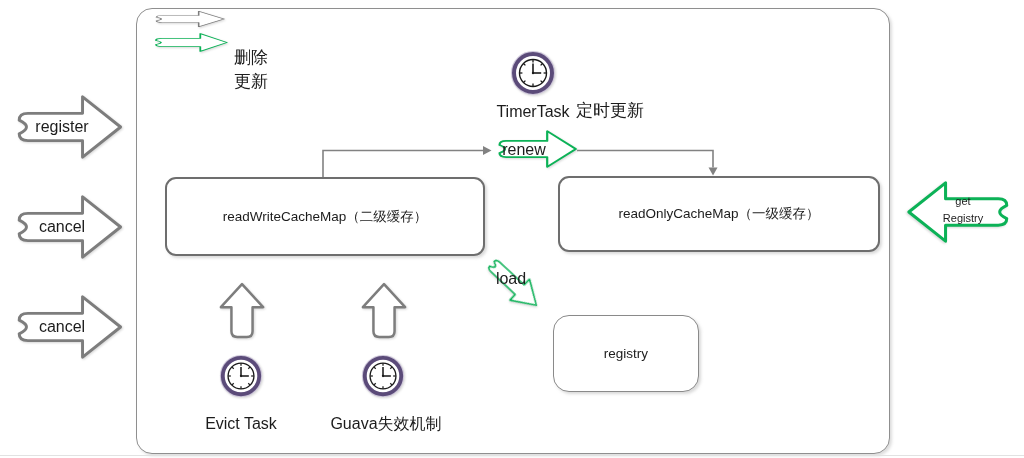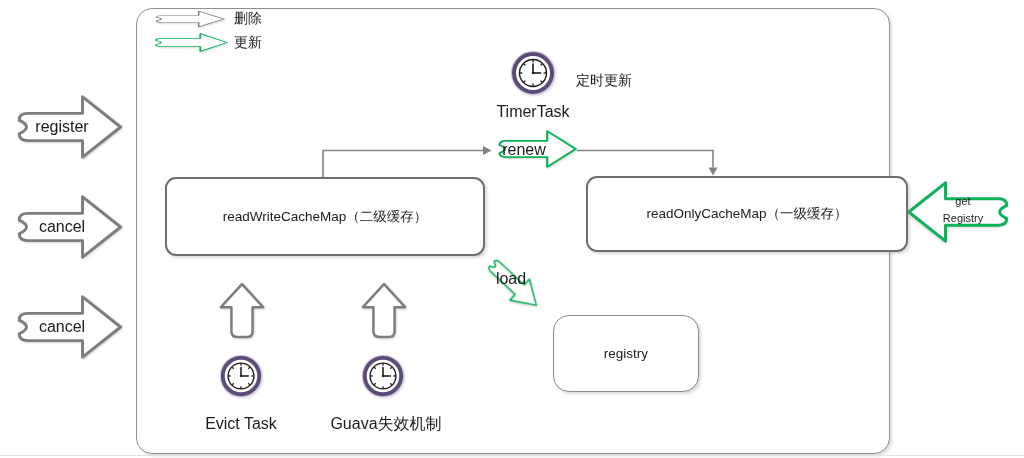--- a/index.html
+++ b/index.html
@@ -17,21 +17,21 @@
   }
   #main-frame{
     position:absolute;left:136px;top:8px;width:752px;height:444px;
     border:1.5px solid #8f8f8f;border-radius:16px;background:#ffffff;
     box-shadow:2px 2px 3px rgba(170,170,170,0.4);
   }
   svg.shape{position:absolute;overflow:visible;filter:drop-shadow(1.5px 1.5px 1px rgba(165,165,165,0.45));}
   .gray-stroke{stroke:#7d7d7d;fill:#ffffff;stroke-linejoin:round;}
   .green-stroke{stroke:#0cb257;fill:#ffffff;stroke-linejoin:round;}
   #bottom-line{position:absolute;left:0;top:455px;width:1024px;height:1px;background:#e2e2e2;}
-  .cn{font-size:14px;}
+  .cn{font-size:17px;margin-top:40px;}
 </style>
 </head>
 <body>
 
 <svg width="0" height="0" style="position:absolute">
   <defs>
     <path id="block-arrow" d="M 78,26 L 22,26 Q 13,26 13,33 Q 28,40 13,47 Q 13,54 22,54 L 78,54 L 78,71 L 117,40 L 78,9 Z"></path>
     <path id="up-arrow" d="M 25,3 L 47,27 L 36,27 L 36,52 Q 36,58 30,58 L 20,58 Q 14,58 14,52 L 14,27 L 3,27 Z"></path>
     <g id="clock">
       <circle cx="24" cy="24" r="21.3" fill="#ffffff" stroke="#cdc5da" stroke-width="1.4"></circle>
@@ -92,30 +92,30 @@
   <use href="#block-arrow" class="green-stroke" stroke-width="3.2"></use>
 </svg>
 <div class="lbl" style="left:925px;top:193px;width:76px;line-height:17px;font-size:11px;">
   <div>get</div>
   <div>Registry</div>
 </div>
 
 <svg class="shape" style="left:509px;top:49px;" width="48" height="48" viewBox="0 0 48 48">
   <use href="#clock"></use>
 </svg>
-<div class="lbl cn" style="left:576px;top:72px;text-align:left;">定时更新</div>
+<div class="lbl cn" style="left:576px;top:63px;text-align:left;">定时更新</div>
 <div class="lbl" style="left:490px;top:104px;width:86px;">TimerTask</div>
 
 <svg class="shape" style="left:490px;top:126px;" width="88" height="46" viewBox="0 0 120 80" preserveAspectRatio="none">
   <use href="#block-arrow" class="green-stroke" stroke-width="3" vector-effect="non-scaling-stroke"></use>
 </svg>
 <div class="lbl" style="left:492px;top:142px;width:64px;">renew</div>
 
 <div class="node" style="left:165px;top:177px;width:316px;height:75px;border-width:2.2px;">readWriteCacheMap（二级缓存）</div>
-<div class="node" style="left:558px;top:176px;width:318px;height:72px;margin-left:28px;">readOnlyCacheMap（一级缓存）</div>
+<div class="node" style="left:558px;top:176px;width:318px;height:72px;">readOnlyCacheMap（一级缓存）</div>
 <div class="node" style="left:553px;top:315px;width:144px;height:75px;border:1.6px solid #8a8a8a;border-radius:16px;">registry</div>
 
 <svg class="shape" style="left:477px;top:264px;transform:rotate(43deg);" width="70" height="37" viewBox="0 0 120 80" preserveAspectRatio="none">
   <use href="#block-arrow" class="green-stroke" stroke-width="3" vector-effect="non-scaling-stroke"></use>
 </svg>
 <div class="lbl" style="left:481px;top:271px;width:60px;">load</div>
 
 <svg class="shape" style="left:218px;top:280px;" width="48" height="62" viewBox="0 0 50 62">
   <use href="#up-arrow" class="gray-stroke" stroke-width="2.6"></use>
 </svg>

